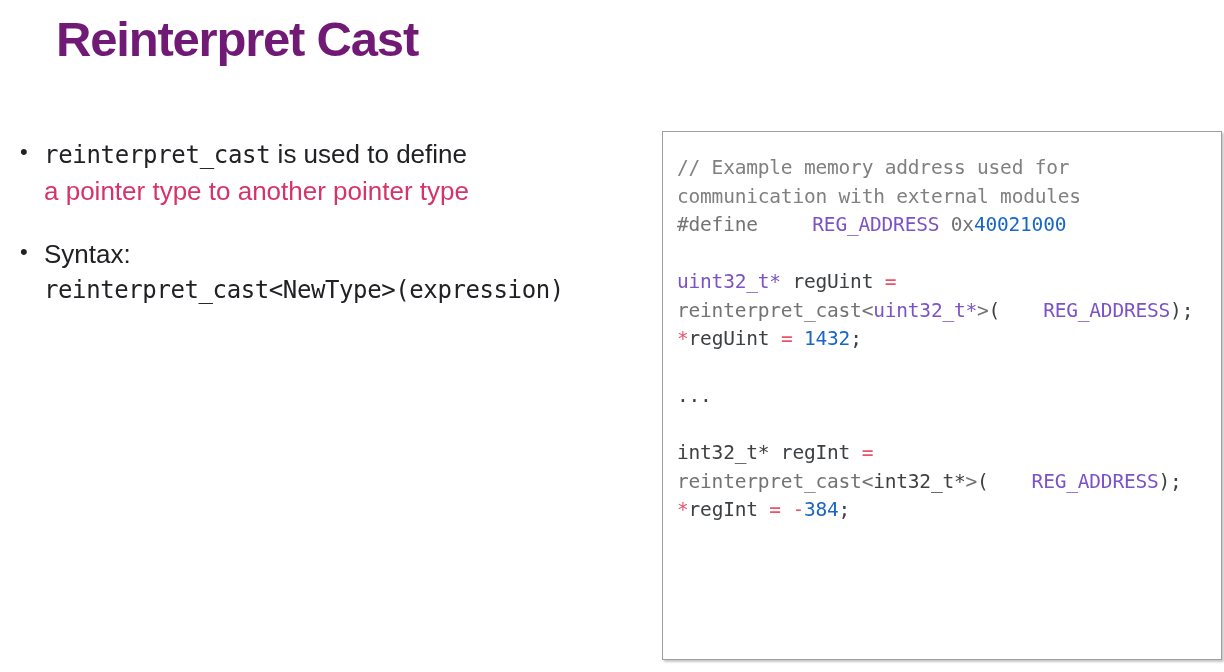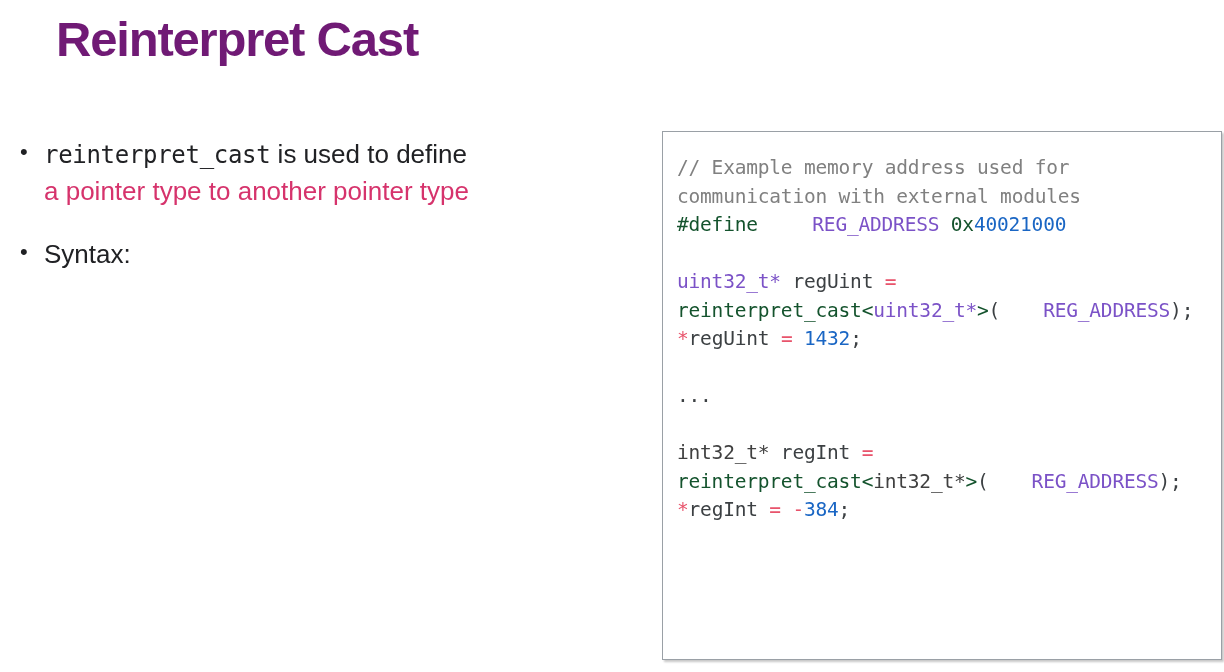--- a/index.html
+++ b/index.html
@@ -94,21 +94,21 @@
     line-height: 28.5px;
     letter-spacing: -0.2px;
     white-space: pre-wrap;
     color: #3c4043;
   }
   .code-line { min-height: 28.5px; }
   .blank-line { height: 28.5px; }
 
   
   .tk-comment  { color: #808080; }
-  .tk-keyword  { color: #14532d; }
+  .tk-keyword  { color: #737373; }
   .tk-macro    { color: #7b52c7; margin-left: 43px; }
   .tk-type     { color: #7b52c7; }
   .tk-typered  { color: #404040; }
   .tk-number   { color: #1a66c4; }
   .tk-plain    { color: #3c4043; }
   .tk-op       { color: #e8536b; }
   .tk-punct    { color: #3c4043; }
 </style>
 </head>
 <body>
@@ -119,19 +119,20 @@
 
   <div class="bullet-item">
     <span class="marker">•</span>
     <span class="mono">reinterpret_cast</span><span> is used to define</span>
     <span class="pinktext">a pointer type to another pointer type</span>
   </div>
 
   <div class="bullet-item">
     <span class="marker">•</span>
     <span>Syntax:</span>
+    <span class="syntax-line">reinterpret_cast&lt;NewType&gt;(expression)</span>
   </div>
 
 </div>
 
 <div class="code-panel">
   <div class="code-body" id="code-body"><div class="code-line"><span class="tk-comment">// Example memory address used for</span></div><div class="code-line"><span class="tk-comment">communication with external modules</span></div><div class="code-line"><span class="tk-keyword">#define</span><span class="tk-plain"> </span><span class="tk-macro">REG_ADDRESS</span><span class="tk-plain"> </span><span class="tk-keyword">0x</span><span class="tk-number">40021000</span></div><div class="blank-line"></div><div class="code-line"><span class="tk-type">uint32_t*</span><span class="tk-plain"> regUint </span><span class="tk-op">=</span></div><div class="code-line"><span class="tk-keyword">reinterpret_cast&lt;</span><span class="tk-type">uint32_t*</span><span class="tk-keyword">&gt;</span><span class="tk-punct">(</span><span class="tk-macro">REG_ADDRESS</span><span class="tk-punct">);</span></div><div class="code-line"><span class="tk-op">*</span><span class="tk-plain">regUint </span><span class="tk-op">=</span><span class="tk-plain"> </span><span class="tk-number">1432</span><span class="tk-punct">;</span></div><div class="blank-line"></div><div class="code-line"><span class="tk-plain">...</span></div><div class="blank-line"></div><div class="code-line"><span class="tk-typered">int32_t*</span><span class="tk-plain"> regInt </span><span class="tk-op">=</span></div><div class="code-line"><span class="tk-keyword">reinterpret_cast&lt;</span><span class="tk-typered">int32_t*</span><span class="tk-keyword">&gt;</span><span class="tk-punct">(</span><span class="tk-macro">REG_ADDRESS</span><span class="tk-punct">);</span></div><div class="code-line"><span class="tk-op">*</span><span class="tk-plain">regInt </span><span class="tk-op">=</span><span class="tk-plain"> </span><span class="tk-op">-</span><span class="tk-number">384</span><span class="tk-punct">;</span></div></div>
 </div>
 
 </body></html>

